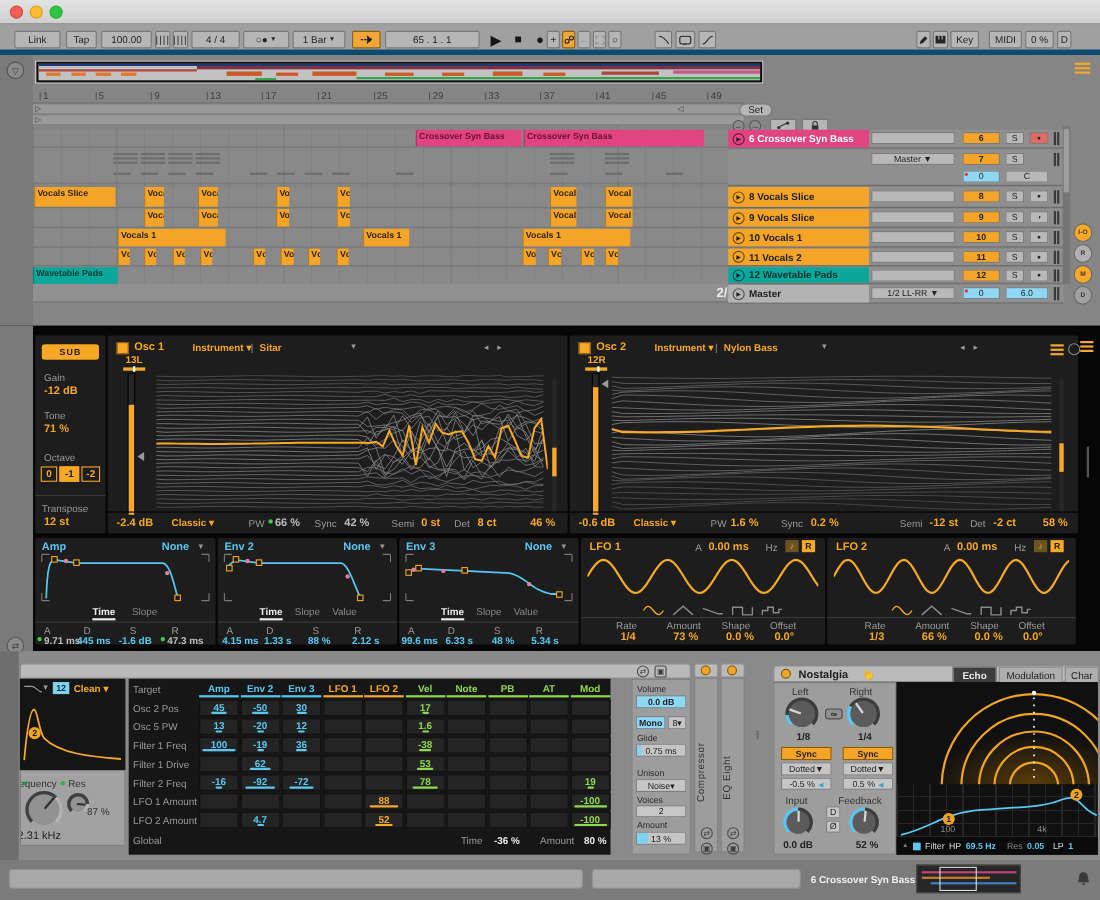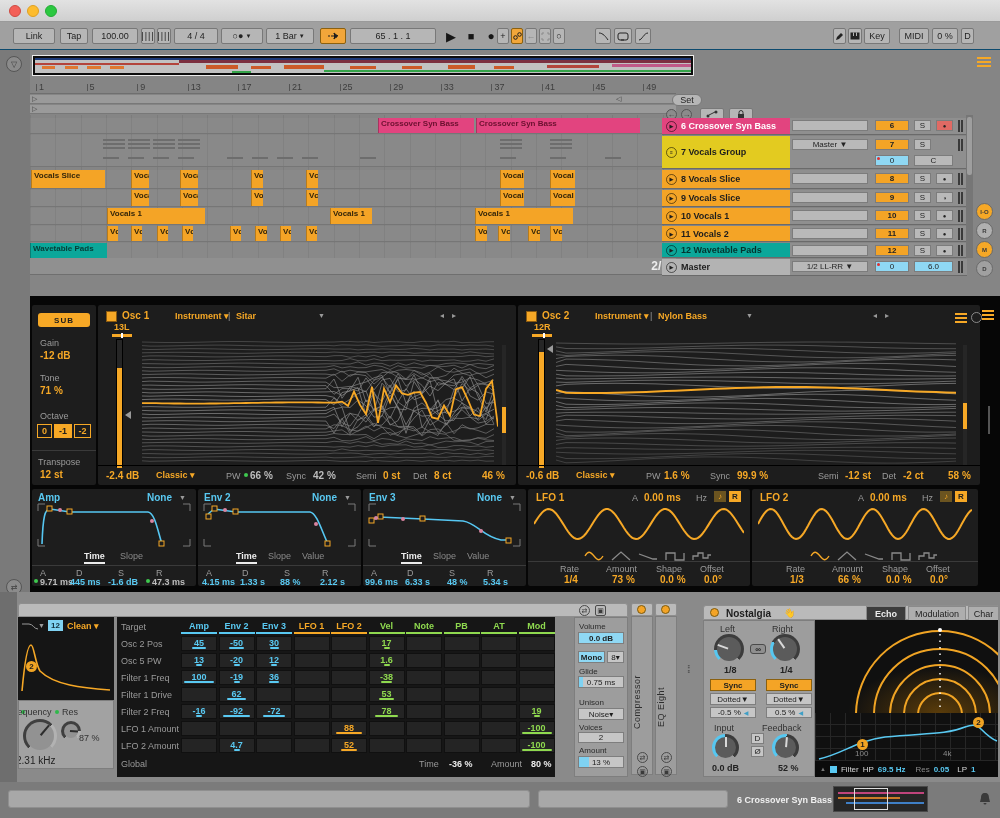--- a/index.html
+++ b/index.html
@@ -4,21 +4,21 @@
 <style>
 *{box-sizing:border-box;margin:0;padding:0}
 body{margin:0;background:#555;font-family:"Liberation Sans",sans-serif}
 #app{position:relative;width:1000px;height:818px;background:#8a8a8a;overflow:hidden;font-family:"Liberation Sans",sans-serif}
 .abs{position:absolute}
 
 #titlebar{position:absolute;left:0;top:0;width:1000px;height:22px;background:linear-gradient(#e2e2e2,#cfcfcf);border-bottom:1px solid #9a9a9a}
 .tl{position:absolute;top:5px;width:12px;height:12px;border-radius:50%}
 #wtitle{position:absolute;left:0;right:0;top:4px;text-align:center;font-size:12px;color:#333}
 
-#transport{position:absolute;left:0;top:22px;width:1000px;height:28px;background:#a0a0a0;border-bottom:1px solid #0c4a6e}
+#transport{position:absolute;left:0;top:22px;width:1000px;height:28px;background:#a0a0a0;border-bottom:5px solid #0c4a6e}
 .btn{position:absolute;top:6px;height:16px;background:#b6b6b6;border:1px solid #787878;border-radius:2px;color:#232323;font-size:9px;display:flex;align-items:center;justify-content:center;gap:2px;white-space:nowrap}
 .btn.orange{background:#f1a63a;border-color:#8a6010}
 .btn.dim{color:#8a8a8a}
 .tglyph{position:absolute;top:6px;height:16px;display:flex;align-items:center;justify-content:center;color:#161616}
 
 #arrange{position:absolute;left:0;top:50px;width:1000px;height:246px;background:#858585}
 #lrail{position:absolute;left:0;top:0;width:30px;height:246px;background:#7a7a7a}
 .railcirc{position:absolute;width:16px;height:16px;border-radius:50%;border:1px solid #555;color:#3f3f3f;font-size:8px;display:flex;align-items:center;justify-content:center;background:#8b8b8b}
 #overview{position:absolute;left:32px;top:5px;width:662px;height:21px;background:#0d0d0d;border:1px solid #ececec;padding:2px}
 #ovin{position:relative;width:100%;height:100%;background:#c2c2c2;overflow:hidden}
@@ -330,24 +330,20 @@
             <div style="overflow: hidden; white-space: nowrap;">6 Crossover Syn Bass</div>
           </div>
           <div class="tbox" style="left: 130px; top: 2px; width: 76px;"></div>
           <div class="tbox tnum" style="left: 213px; top: 2px; width: 34px;">6</div>
           <div class="tbox" style="left: 252px; top: 2px; width: 17px;">S</div>
           <div class="tbox" style="left: 274px; top: 2px; width: 17px; font-size: 6px; background: rgb(224, 106, 100);">●</div>
           <div class="meter" style="left: 296px; top: 2px; height: 12px;"></div>
           <div class="meter" style="left: 299px; top: 2px; height: 12px;"></div>
         </div>
         <div class="trow" style="top: 21px; height: 33px;">
-          <div class="tname" style="background: rgb(227, 203, 32); color: rgb(29, 29, 29);">
-            <div class="ticon">≡</div>
-            <div style="overflow: hidden; white-space: nowrap;">7 Vocals Group</div>
-          </div>
           <div class="tbox" style="left: 130px; top: 3px; width: 76px;">Master ▼</div>
           <div class="tbox tnum" style="left: 213px; top: 3px; width: 34px;">7</div>
           <div class="tbox" style="left: 252px; top: 3px; width: 17px;">S</div>
           <div class="meter" style="left: 296px; top: 3px; height: 12px;"></div>
           <div class="meter" style="left: 299px; top: 3px; height: 12px;"></div>
           <div class="tbox tblue reddot" style="left: 213px; top: 19px; width: 34px;">0</div>
           <div class="tbox" style="left: 252px; top: 19px; width: 39px;">C</div>
         </div>
         <div class="trow" style="top: 55px; height: 19px;">
           <div class="tname" style="background: rgb(244, 164, 38); color: rgb(29, 29, 29);">
@@ -580,21 +576,21 @@
         </svg>
       <div class="vslider" style="left:445px;top:40px;width:4px;height:120px;border:none;background:#262626">
           <div class="vfill" style="top:58px;height:26px;width:4px"></div>
         </div>
       <div class="divline" style="top:160px;background:#000"></div>
       <div class="oval" style="left:8px;top:165px">-0.6 dB</div>
       <div class="oval" style="left:58px;top:165px;font-size:9px"><span>Classic</span> ▾</div>
       <div class="olbl" style="left:128px;top:166px">PW</div>
       <div class="oval" style="left:146px;top:165px">1.6 %</div>
       <div class="olbl" style="left:192px;top:166px">Sync</div>
-      <div class="oval" style="left:219px;top:165px">99.9 %</div>
+      <div class="oval" style="left:219px;top:165px">0.2 %</div>
       <div class="olbl" style="left:300px;top:166px">Semi</div>
       <div class="oval" style="left:327px;top:165px">-12 st</div>
       <div class="olbl" style="left:364px;top:166px">Det</div>
       <div class="oval" style="left:385px;top:165px">-2 ct</div>
       <div class="oval" style="left:430px;top:165px">58 %</div>
     </div>
 
     <div class="panel" style="left:32px;top:193px;width:164px;height:97px">
       <div class="bval" style="left:6px;top:3px;font-size:10px">Amp</div>
       <div class="bval" style="right:24px;top:3px">None</div>

